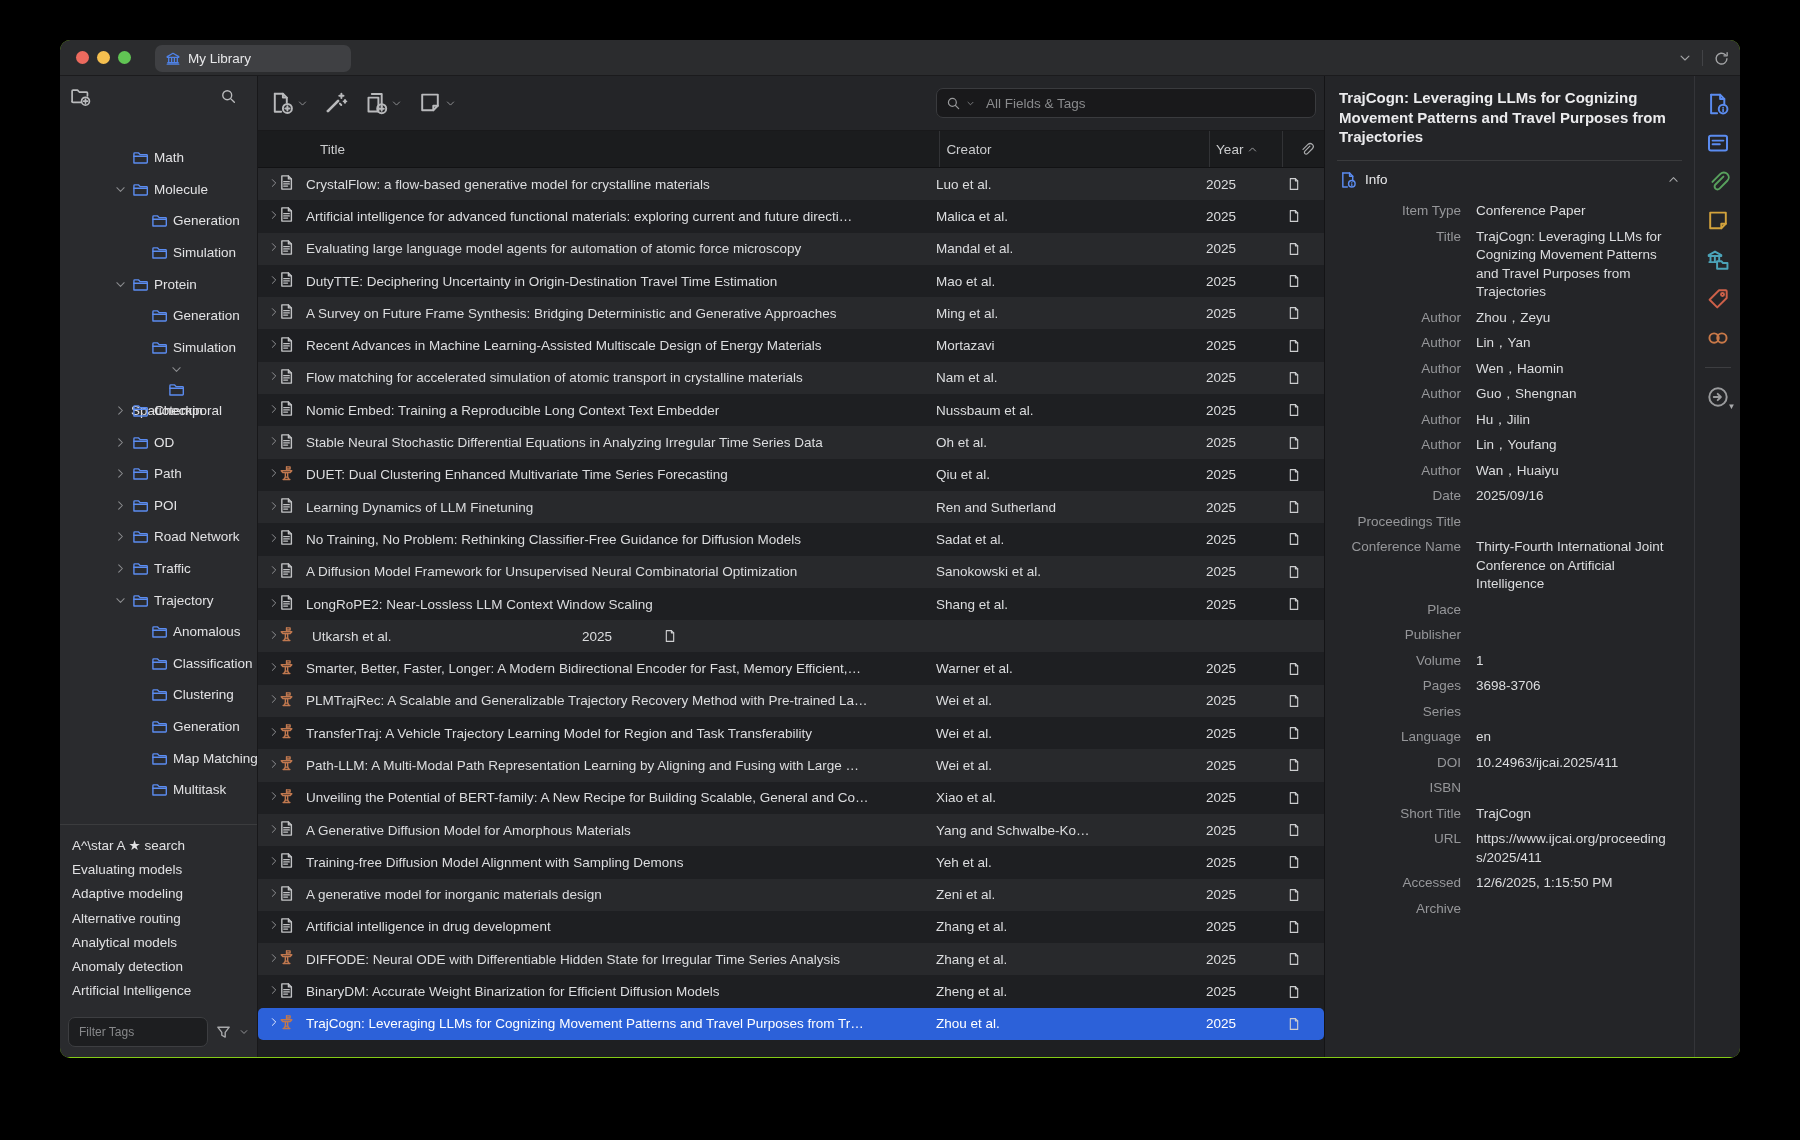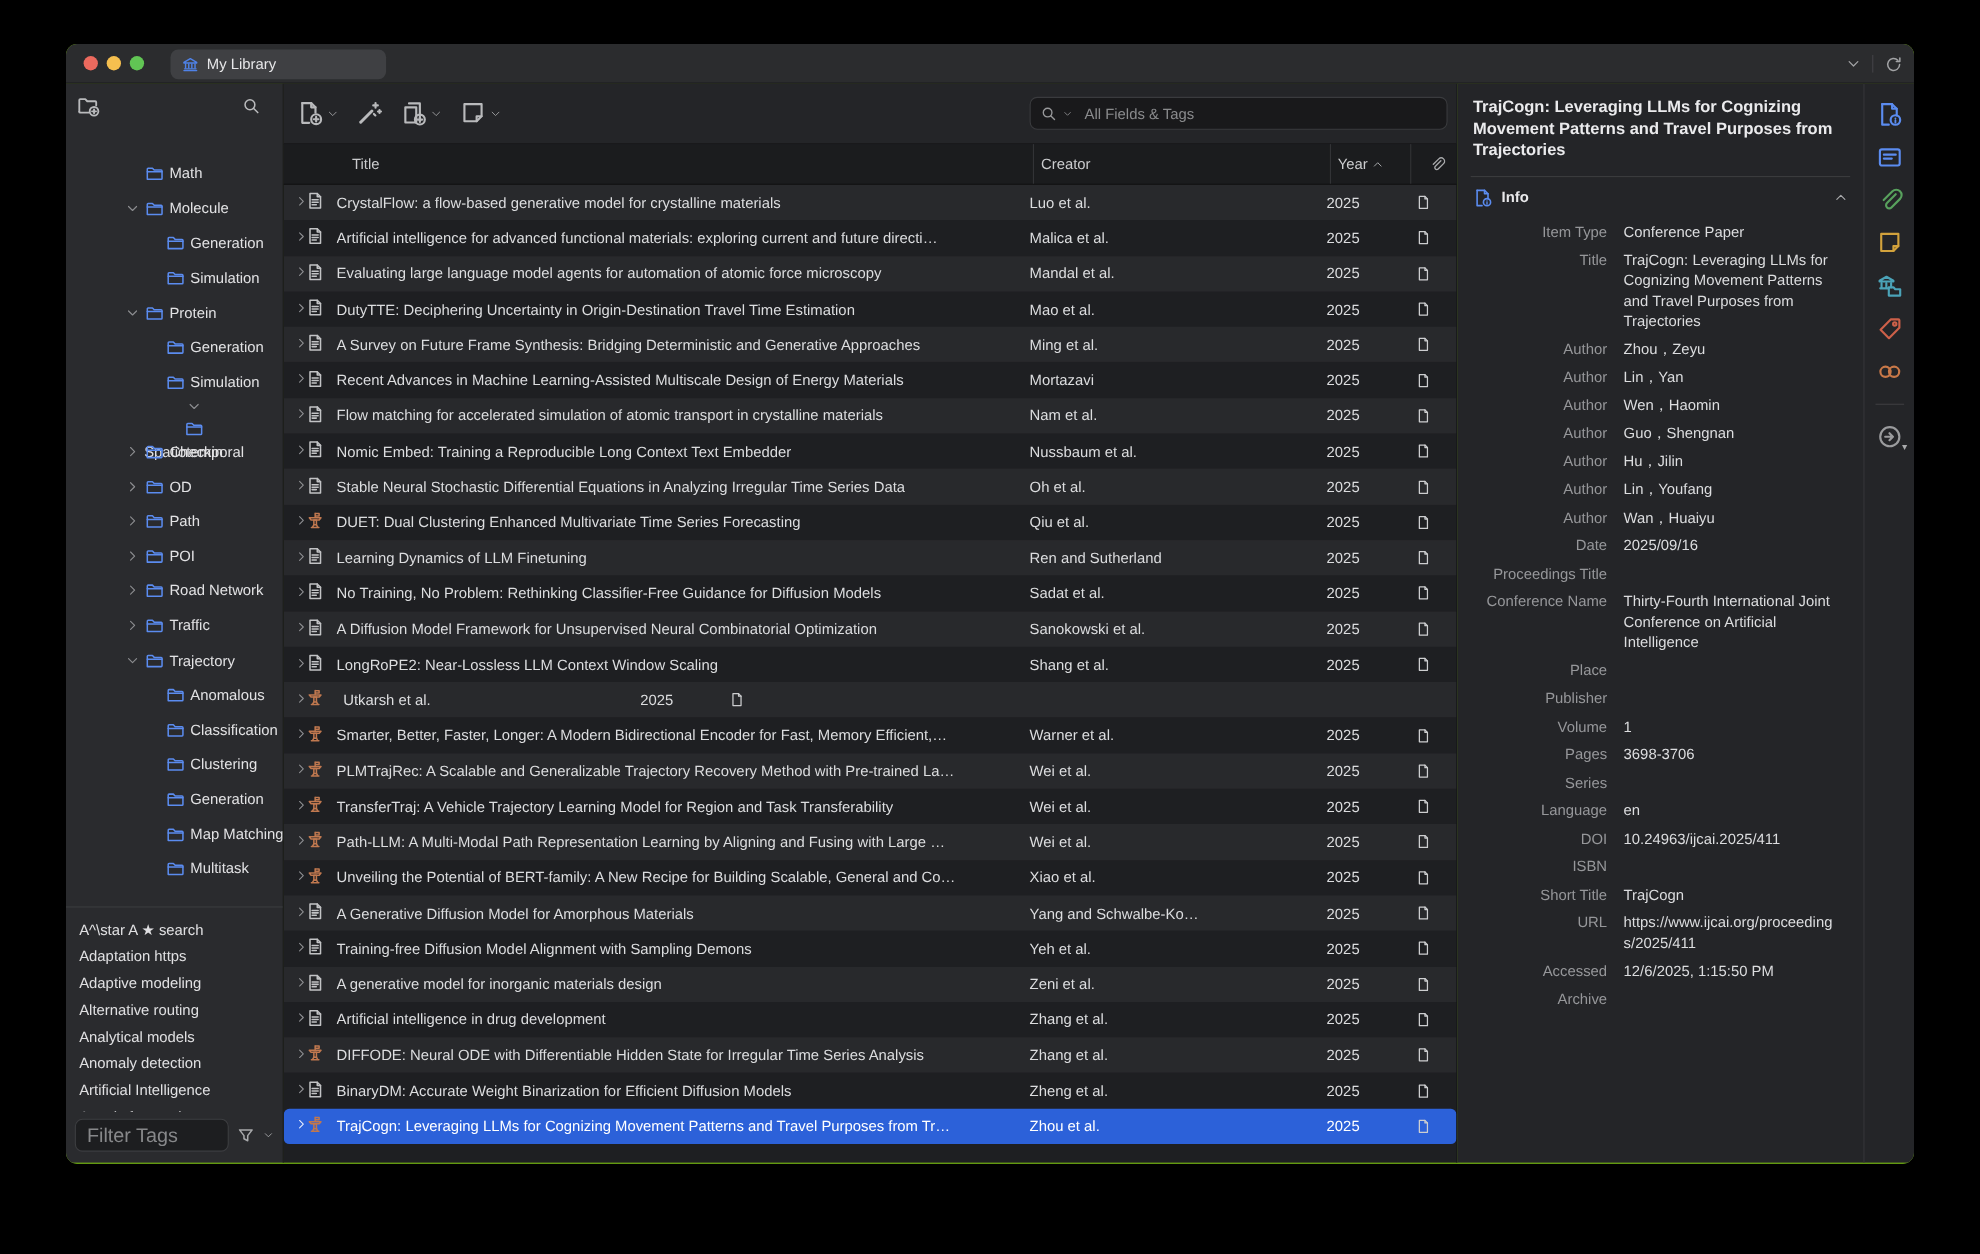--- a/index.html
+++ b/index.html
@@ -25,21 +25,21 @@
   .tree{ flex:1; padding-top:26px; overflow:hidden;}
   .tree-row{ height:31.6px; display:flex; align-items:center; gap:5px; color:#e2e2e4; cursor:default; white-space:nowrap;}
   .tree-row .twisty{ width:13px; height:13px; color:#8b8c8f; flex:none;}
   .tree-row .folder{ width:17px; height:17px; color:var(--folder-blue,#5b8cf0); flex:none;}
   .lvl1{ padding-left:36px;flex-direction:column;} .lvl2{ padding-left:54px;} .lvl3{ padding-left:73px;}
   .tag-section{ border-top:1px solid #3b3c3e;}
   .tag-list{ height:186px; overflow:hidden; padding:8px 0 0 12px;}
   .tag-row{ height:24.3px; display:flex; align-items:center; color:#e0e0e2;}
   .filter-row{ height:46px; display:flex; align-items:center; padding:0 8px 4px 8px; gap:7px;}
   .filter-input{ flex:1; height:30px; min-width:0; background:#1d1e20; border:1px solid #3d3e41; border-radius:7px;
-                 color:#cfcfd1; padding:0 10px; font-size:18px; font-family:"Liberation Sans",sans-serif; outline:none;}
+                 color:#cfcfd1; padding:0 10px; font-size:12px; font-family:"Liberation Sans",sans-serif; outline:none;}
   .filter-input::placeholder{ color:#87888a;}
   .filter-row .icon{ color:#a9aaac;}
   
   .middle{ width:1067px; background:#1e1f22; border-right:1px solid #141416; display:flex; flex-direction:column;}
   .toolbar{ height:55px; background:#242528; border-bottom:1px solid #19191b; display:flex; align-items:center; padding:0 8px 0 12px; color:#b9babc;}
   .tgroup{ display:flex; align-items:center; gap:3px; margin-right:16px;}
   .tgroup .big{ width:24px; height:24px;}
   .tgroup .caret{ width:11px; height:11px; color:#98999b;}
   .search{ margin-left:auto; width:380px; height:30px; background:#19191b; border:1px solid #3a3b3e; border-radius:7px;
            display:flex; align-items:center; gap:5px; padding:0 9px; color:#8a8b8d;}
@@ -62,21 +62,21 @@
   .row .c-icon.conf{ color:var(--conf-orange,#c0784f);}
   .row .c-title{ width:624px; flex:none; white-space:nowrap; overflow:hidden; text-overflow:clip; padding-right:10px;}
   .row .c-creator{ width:270px; flex:none; white-space:nowrap; overflow:hidden; padding-left:6px;}
   .row .c-year{ width:73px; flex:none; padding-left:6px;}
   .row .c-attach{ width:42px; flex:none; display:flex; justify-content:center; color:#cdced0;}
   .row .c-attach .icon{ width:14px; height:14px;}
   
   .details{ flex:1; background:#242528; display:flex;}
   .details-content{ flex:1; padding:10px 12px 0 12px; overflow:hidden;}
   .item-title{ font-weight:bold; font-size:15px; line-height:19.5px; color:#ebebed; padding:2px 2px 13px 2px; border-bottom:1px solid #3a3b3d;}
-  .info-header{ display:flex; align-items:center; gap:8px; height:38px; font-weight:bold; color:#e9e9eb; padding:12px 2px;}
+  .info-header{ display:flex; align-items:center; gap:8px; height:38px; font-weight:normal; color:#e9e9eb; padding:12px 2px;}
   .info-header .doc{ width:18px; height:18px; color:#5b8cf0;}
   .info-header .col{ margin-left:auto; width:13px; height:13px; color:#a9aaac;}
   .fields{ display:grid; grid-template-columns:118px 192px; column-gap:15px; padding-left:6px;}
   .f-label{ text-align:right; color:#96979a; padding:3.5px 0; line-height:18.5px;}
   .f-value{ color:#dcdddf; padding:3.5px 0; line-height:18.5px; overflow-wrap:anywhere;}
   .right-strip{ width:46px; border-left:1px solid #343539; display:flex; flex-direction:column; align-items:center; padding-top:16px; gap:15px;}
   .right-strip .tabicon{ width:24px; height:24px;}
   .strip-sep{ width:26px; height:1px; background:#3d3e41; margin:2px 0;}
   .locate-wrap{ position:relative;}
   .locate-caret{ position:absolute; right:-6px; bottom:-2px; font-size:8px; color:#a9aaac;}
@@ -383,21 +383,21 @@
                 <path d="M1.8 13.2V4.4c0-.4.3-.7.7-.7h3.7l1.5 1.6h6c.4 0 .7.3.7.7v6.5c0 .4-.3.7-.7.7H2.5c-.4 0-.7-.3-.7-.7z"></path>
                 <path d="M1.8 6.8h12.6"></path>
               </svg>
             </span>
             <span class="lbl">Multitask</span>
           </div>
         </div>
       <div class="tag-section">
         <div class="tag-list" id="tag-list">
             <div class="tag-row">A^\star A ★ search</div>
-            <div class="tag-row">Adaptation https</div>
+            <div class="tag-row">Evaluating models</div>
             <div class="tag-row">Adaptive modeling</div>
             <div class="tag-row">Alternative routing</div>
             <div class="tag-row">Analytical models</div>
             <div class="tag-row">Anomaly detection</div>
             <div class="tag-row">Artificial Intelligence</div>
             <div class="tag-row">Atomic force microscopy</div>
           </div>
         <div class="filter-row">
           <input class="filter-input" placeholder="Filter Tags" style="">
           <span class="icon" style="width:17px;height:17px">

